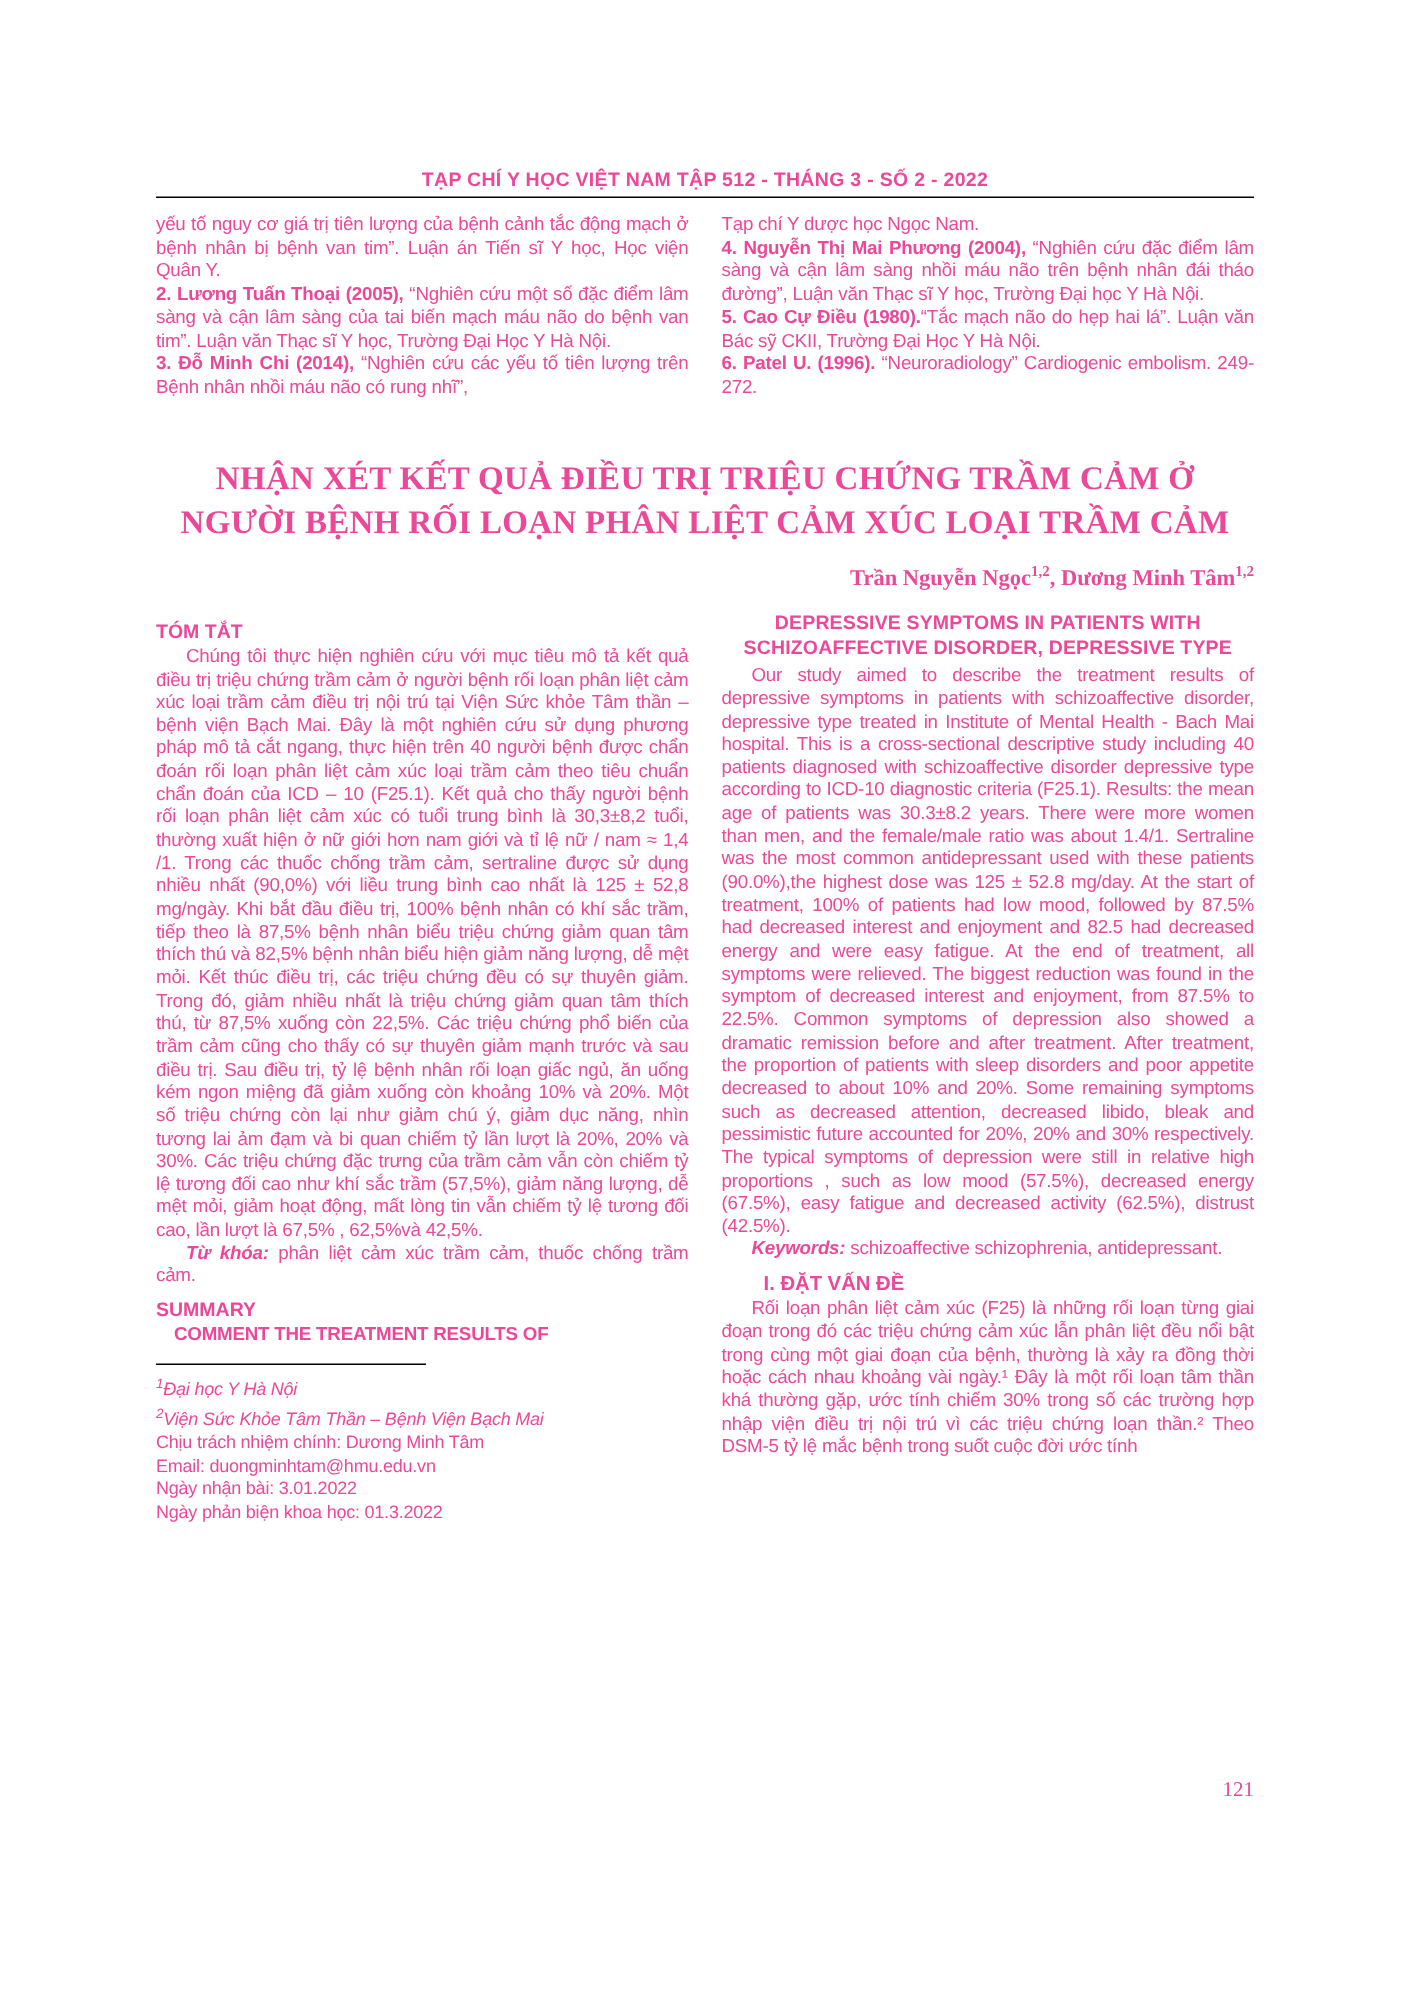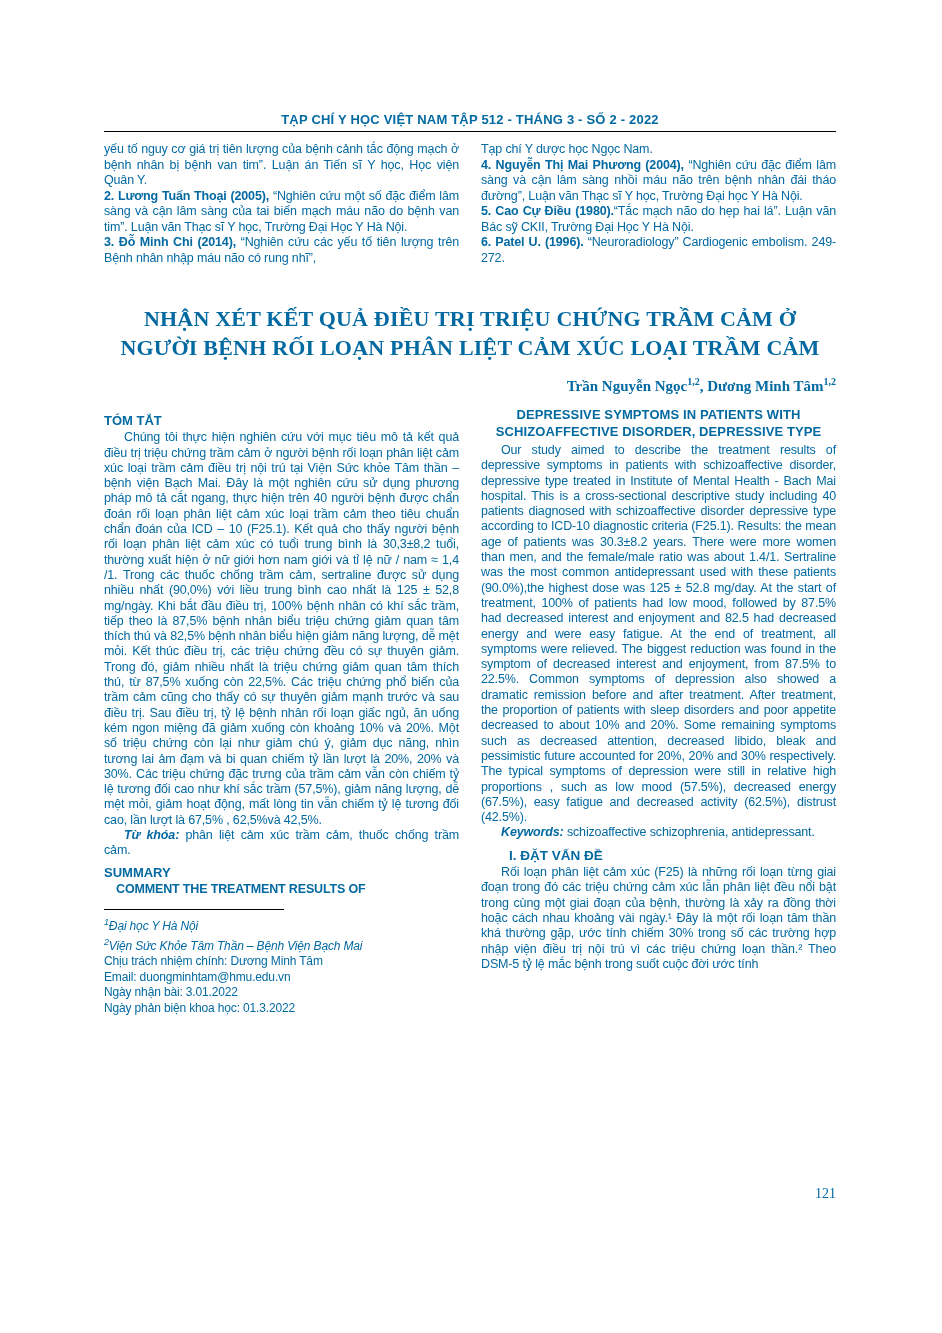--- a/index.html
+++ b/index.html
@@ -3,21 +3,21 @@
 <meta charset="utf-8">
 <style>
   * { margin: 0; padding: 0; box-sizing: border-box; }
   html, body { background: #ffffff; }
   .page {
     width: 942px; height: 1333px;
     background: #ffffff;
     position: relative;
     overflow: hidden;
     font-family: "Liberation Sans", sans-serif;
-    color: #0369a1;
+    color: #ec4899;
   }
   .content { position: absolute; left: 104px; top: 112px; width: 732px; }
   .journal-header {
     text-align: center; font-weight: bold; font-size: 13px;
     padding-bottom: 4px; border-bottom: 1.5px solid #000;
     letter-spacing: 0.2px;
   }
   .refs { display: flex; gap: 22px; margin-top: 10px; font-size: 12.5px; line-height: 15.5px; }
   .ref-col { width: 355px; text-align: justify; letter-spacing: -0.15px; }
   .ref { margin: 0; }
@@ -58,21 +58,21 @@
 
 <div class="page">
   <div class="content">
 
     <div class="journal-header">TẠP CHÍ Y HỌC VIỆT NAM TẬP 512 - THÁNG 3 - SỐ 2 - 2022</div>
 
     <div class="refs">
       <div class="ref-col">
         <p class="ref"><b></b><span>yếu tố nguy cơ giá trị tiên lượng của bệnh cảnh tắc động mạch ở bệnh nhân bị bệnh van tim”. Luận án Tiến sĩ Y học, Học viện Quân Y.</span></p>
         <p class="ref"><b>2. Lương Tuấn Thoại (2005),</b><span> “Nghiên cứu một số đặc điểm lâm sàng và cận lâm sàng của tai biến mạch máu não do bệnh van tim”. Luận văn Thạc sĩ Y học, Trường Đại Học Y Hà Nội.</span></p>
-        <p class="ref"><b>3. Đỗ Minh Chi (2014),</b><span> “Nghiên cứu các yếu tố tiên lượng trên Bệnh nhân nhập máu não có rung nhĩ”,</span></p>
+        <p class="ref"><b>3. Đỗ Minh Chi (2014),</b><span> “Nghiên cứu các yếu tố tiên lượng trên Bệnh nhân nhồi máu não có rung nhĩ”,</span></p>
       </div>
       <div class="ref-col">
         <p class="ref"><b></b><span>Tạp chí Y dược học Ngọc Nam.</span></p>
         <p class="ref"><b>4. Nguyễn Thị Mai Phương (2004),</b><span> “Nghiên cứu đặc điểm lâm sàng và cận lâm sàng nhồi máu não trên bệnh nhân đái tháo đường”, Luận văn Thạc sĩ Y học, Trường Đại học Y Hà Nội.</span></p>
         <p class="ref"><b>5. Cao Cự Điều (1980).</b><span>“Tắc mạch não do hẹp hai lá”. Luận văn Bác sỹ CKII, Trường Đại Học Y Hà Nội.</span></p>
         <p class="ref"><b>6. Patel U. (1996).</b><span> “Neuroradiology” Cardiogenic embolism. 249-272.</span></p>
       </div>
     </div>
 
     <div class="article-title">

